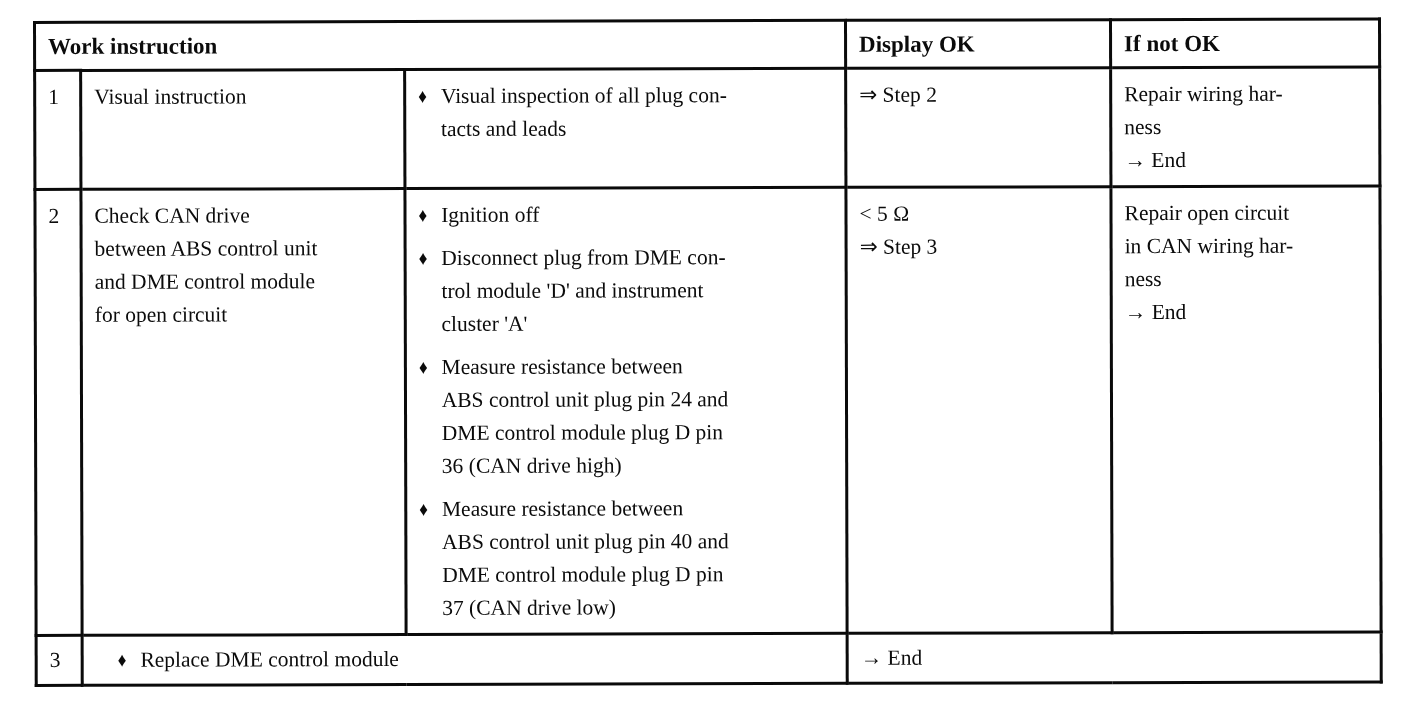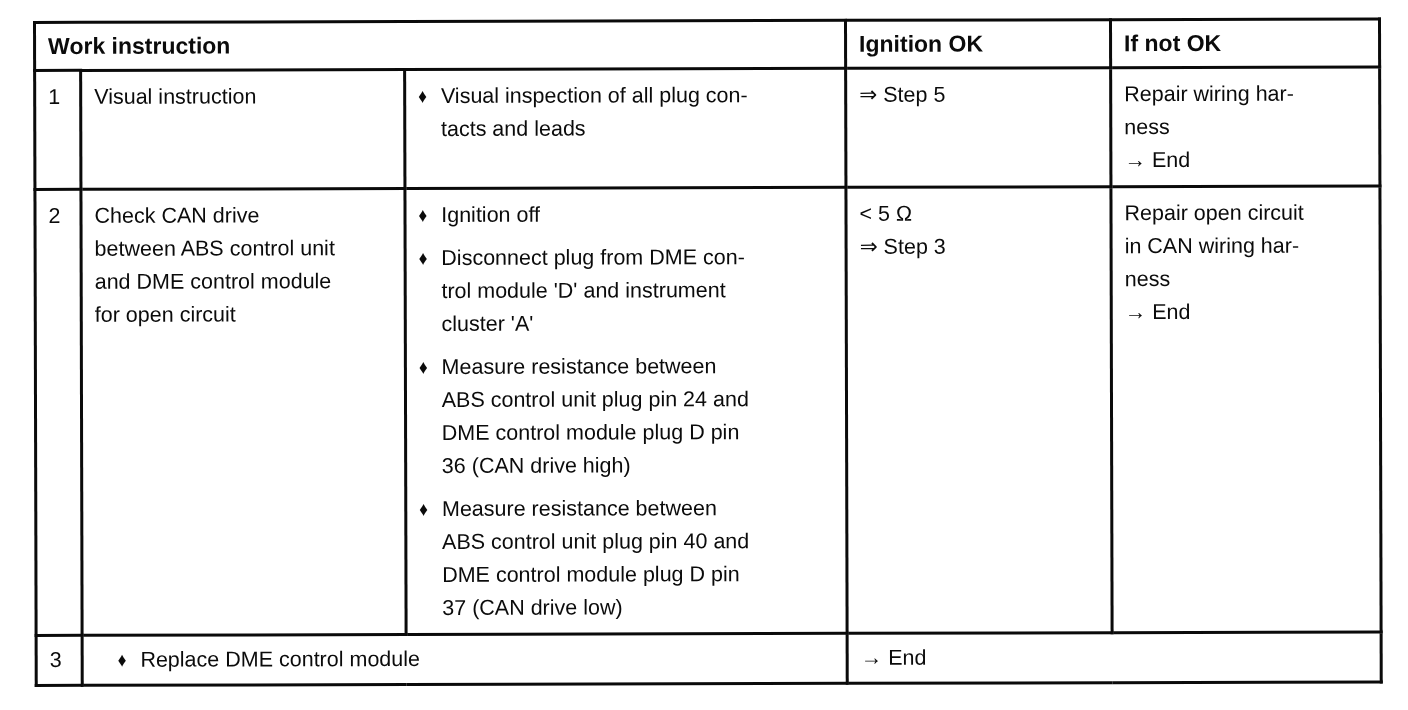--- a/index.html
+++ b/index.html
@@ -7,20 +7,21 @@
     width: 1408px; height: 710px;
     background: #ffffff;
     font-family: "Liberation Sans", sans-serif;
     color: #0b0b0b;
     overflow: hidden;
   }
   .page {
     position: relative;
     width: 1408px; height: 710px;
     padding: 21px 0 0 33px;
+    font-family: Liberation Serif, serif;
   }
   table.work-table {
     border-collapse: collapse;
     table-layout: fixed;
     width: 1345px;
     height: 660px;
     background: #fff;
     transform: rotate(-0.15deg);
     transform-origin: left top;
   }
@@ -71,35 +72,35 @@
       <col style="width:46px">
       <col style="width:324px">
       <col style="width:441px">
       <col style="width:265px">
       <col style="width:269px">
     </colgroup>
 
     <tbody>
         <tr style="height:48px">
       <th colspan="3">Work instruction</th>
-      <th>Ignition OK</th>
+      <th>Display OK</th>
       <th>If not OK</th>
     </tr>
 
     <tr style="height:114px">
       <td class="num">1</td>
       <td class="pre">Visual instruction</td>
       <td class="bullets">
         <div class="bullet-item">
           <span class="bullet">♦</span>
           <span class="bullet-text pre">Visual inspection of all plug con-
 tacts and leads</span>
         </div>
       </td>
-      <td class="pre">⇒ Step 5</td>
+      <td class="pre">⇒ Step 2</td>
       <td class="pre">Repair wiring har-
 ness
 → End</td>
     </tr>
 
     <tr style="height:446px">
       <td class="num">2</td>
       <td class="pre">Check CAN drive
 between ABS control unit
 and DME control module

